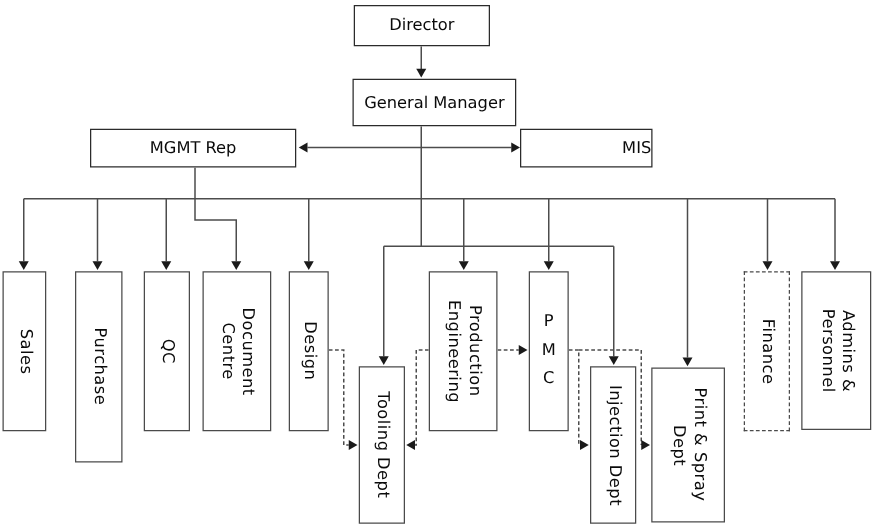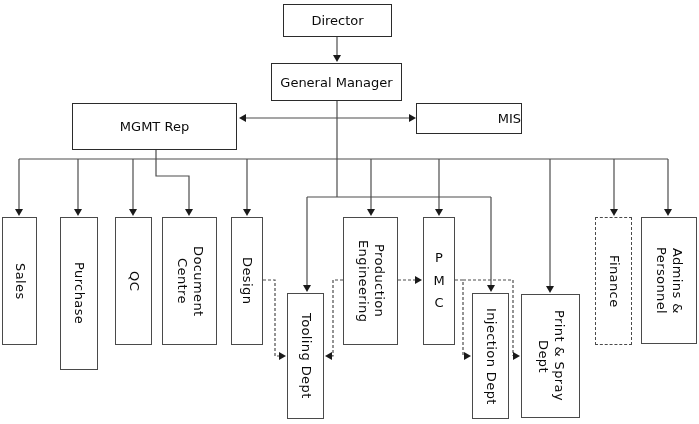--- a/index.html
+++ b/index.html
@@ -76,24 +76,24 @@
       <polygon points="332,352 332,360 325,356"></polygon>
       <polygon points="415,276 415,284 422,280"></polygon>
       <polygon points="464,352 464,360 471,356"></polygon>
       <polygon points="513,352 513,360 520,356"></polygon>
     </g>
   </svg>
 
   <div class="box topbox" style="left:283px; top:4px;  width:109px; height:33px;">
     <span>Director</span>
   </div>
-  <div class="box topbox" style="left:271px; top:63px; width:131px; height:38px;">
+  <div class="box topbox" style="left:282px; top:63px; width:131px; height:38px;">
     <span>General Manager</span>
   </div>
-  <div class="box topbox" style="left:72px;  top:103px; width:165px; height:47px;">
+  <div class="box topbox" style="left:72px;  top:103px; width:165px; height:31px;">
     <span>MGMT Rep</span>
   </div>
   <div class="box topbox" style="left:416px; top:103px; width:106px; height:31px;justify-content:flex-end;">
     <span>MIS</span>
   </div>
 
   <div class="box vbox" style="left:2px;   top:217px; width:35px; height:128px;">
     <span>Sales</span>
   </div>
   <div class="box vbox" style="left:60px;  top:217px; width:38px; height:153px;">

